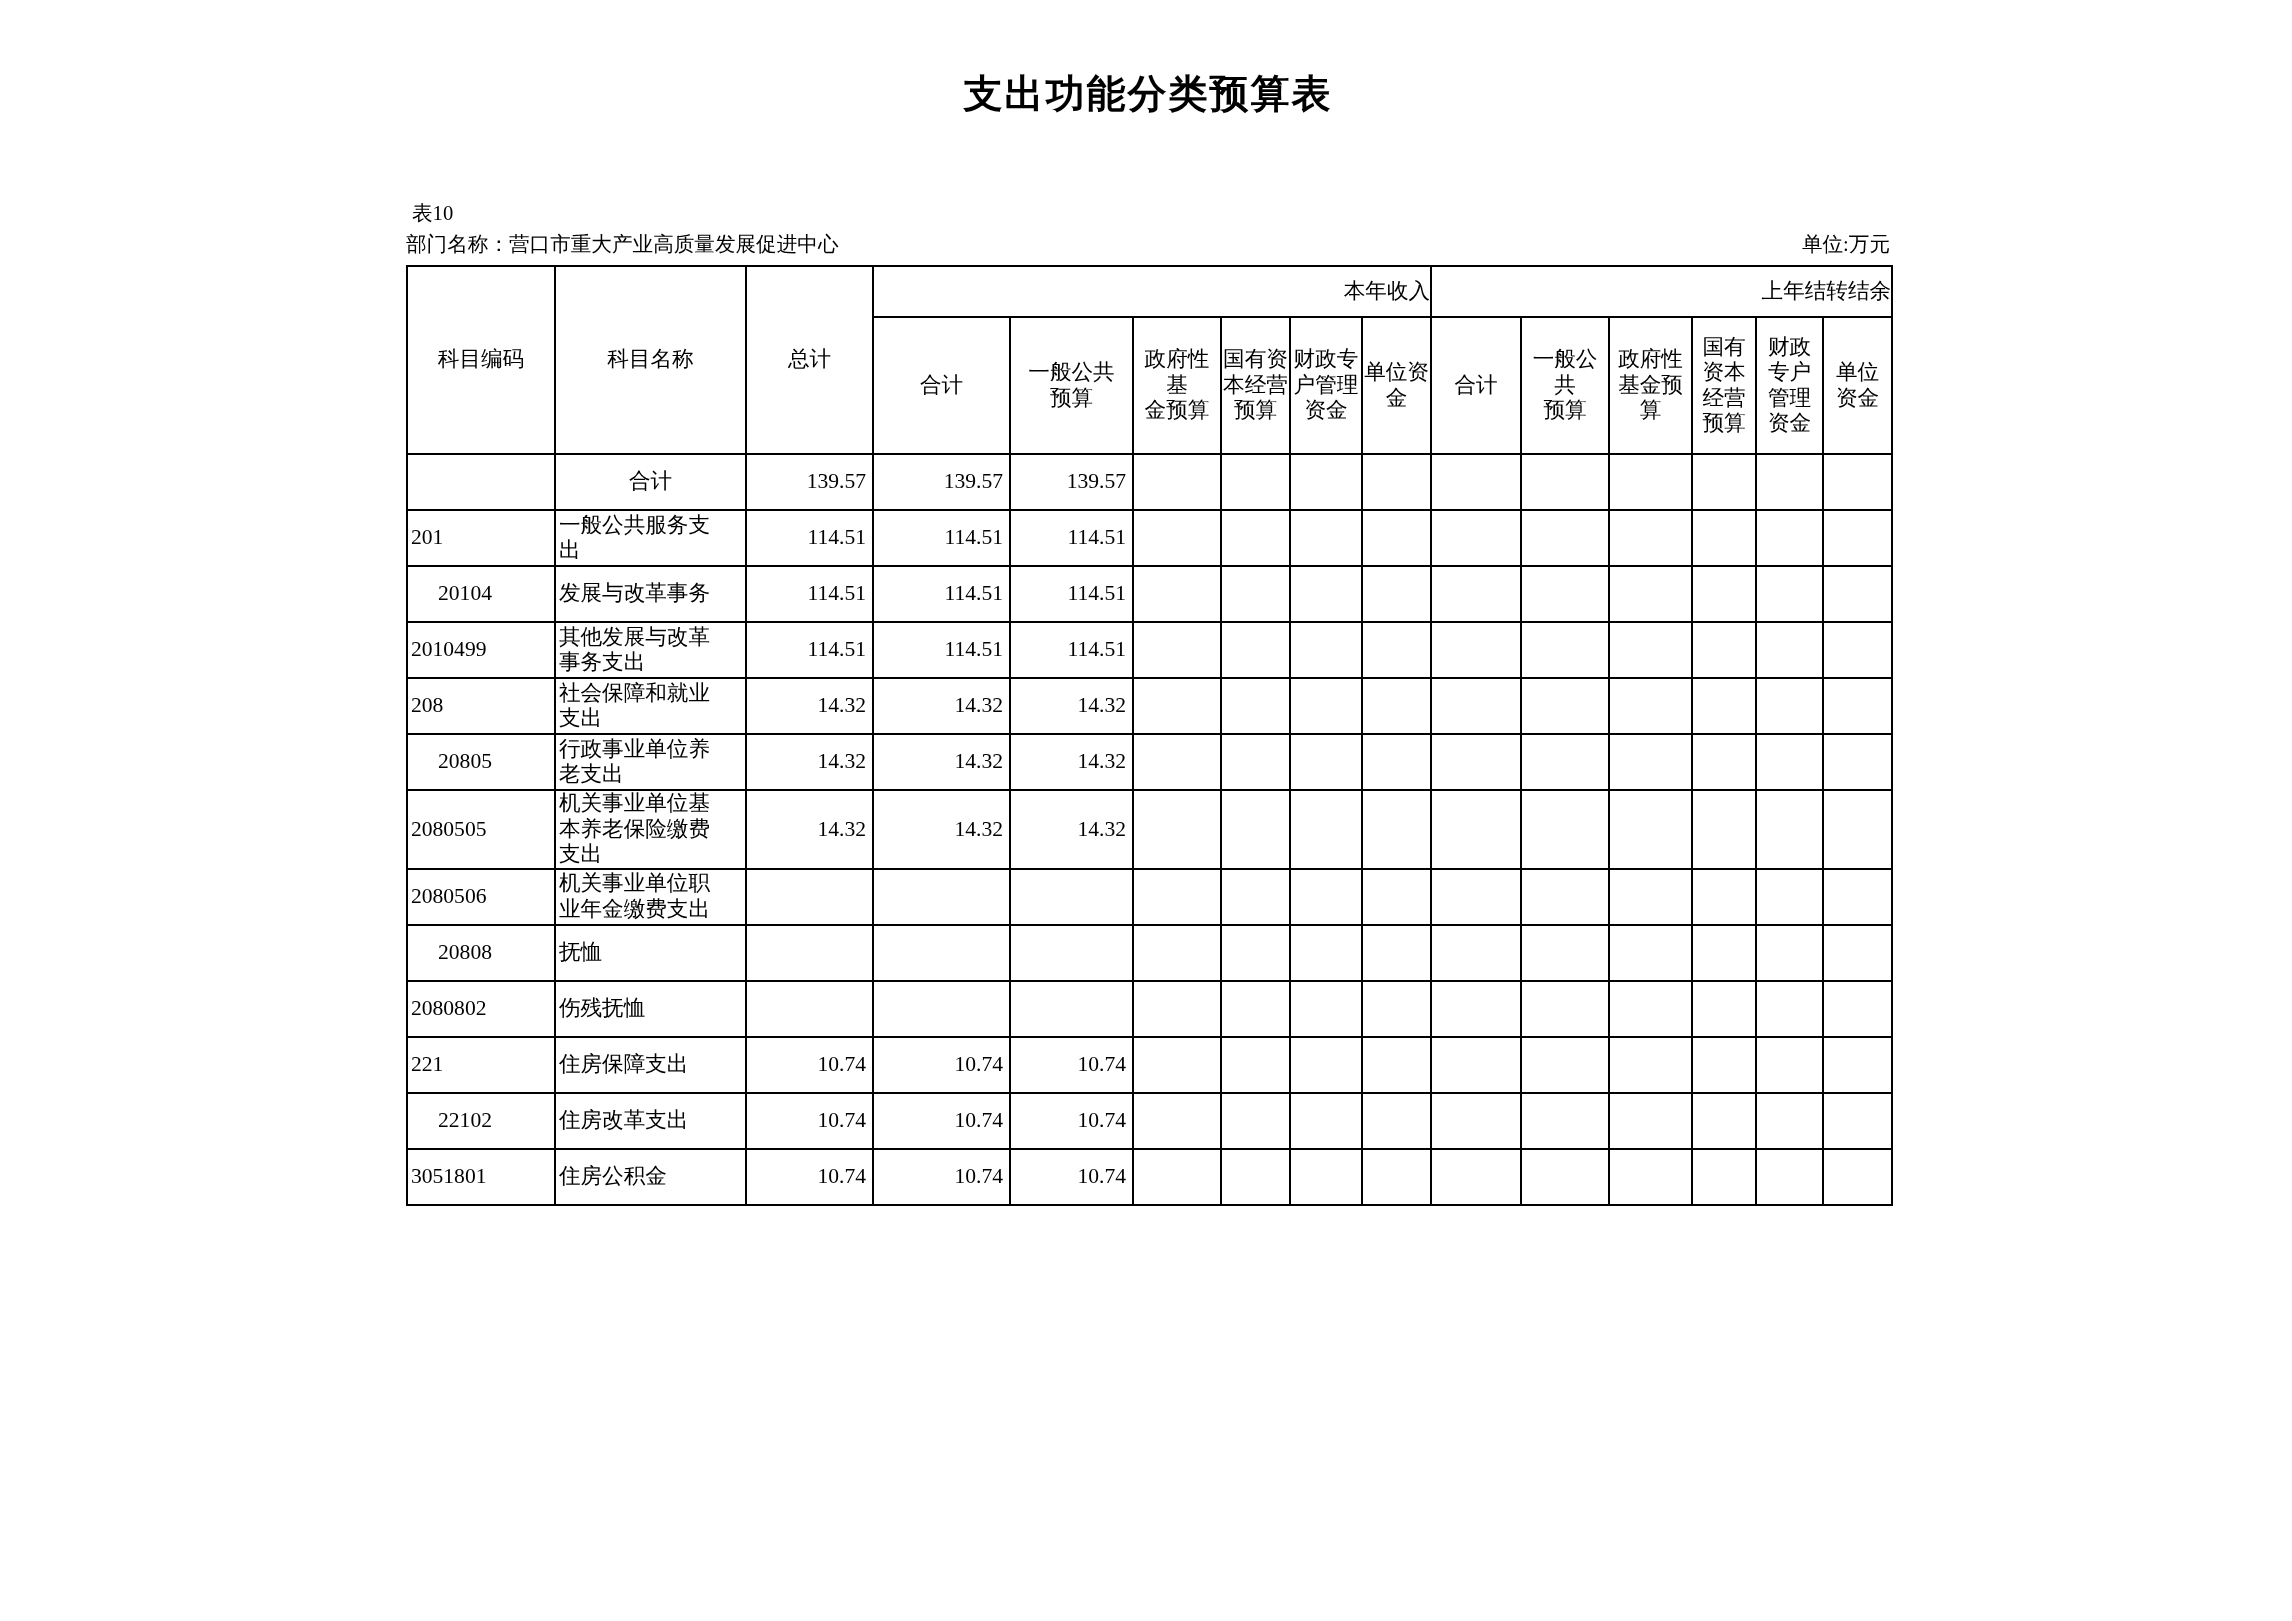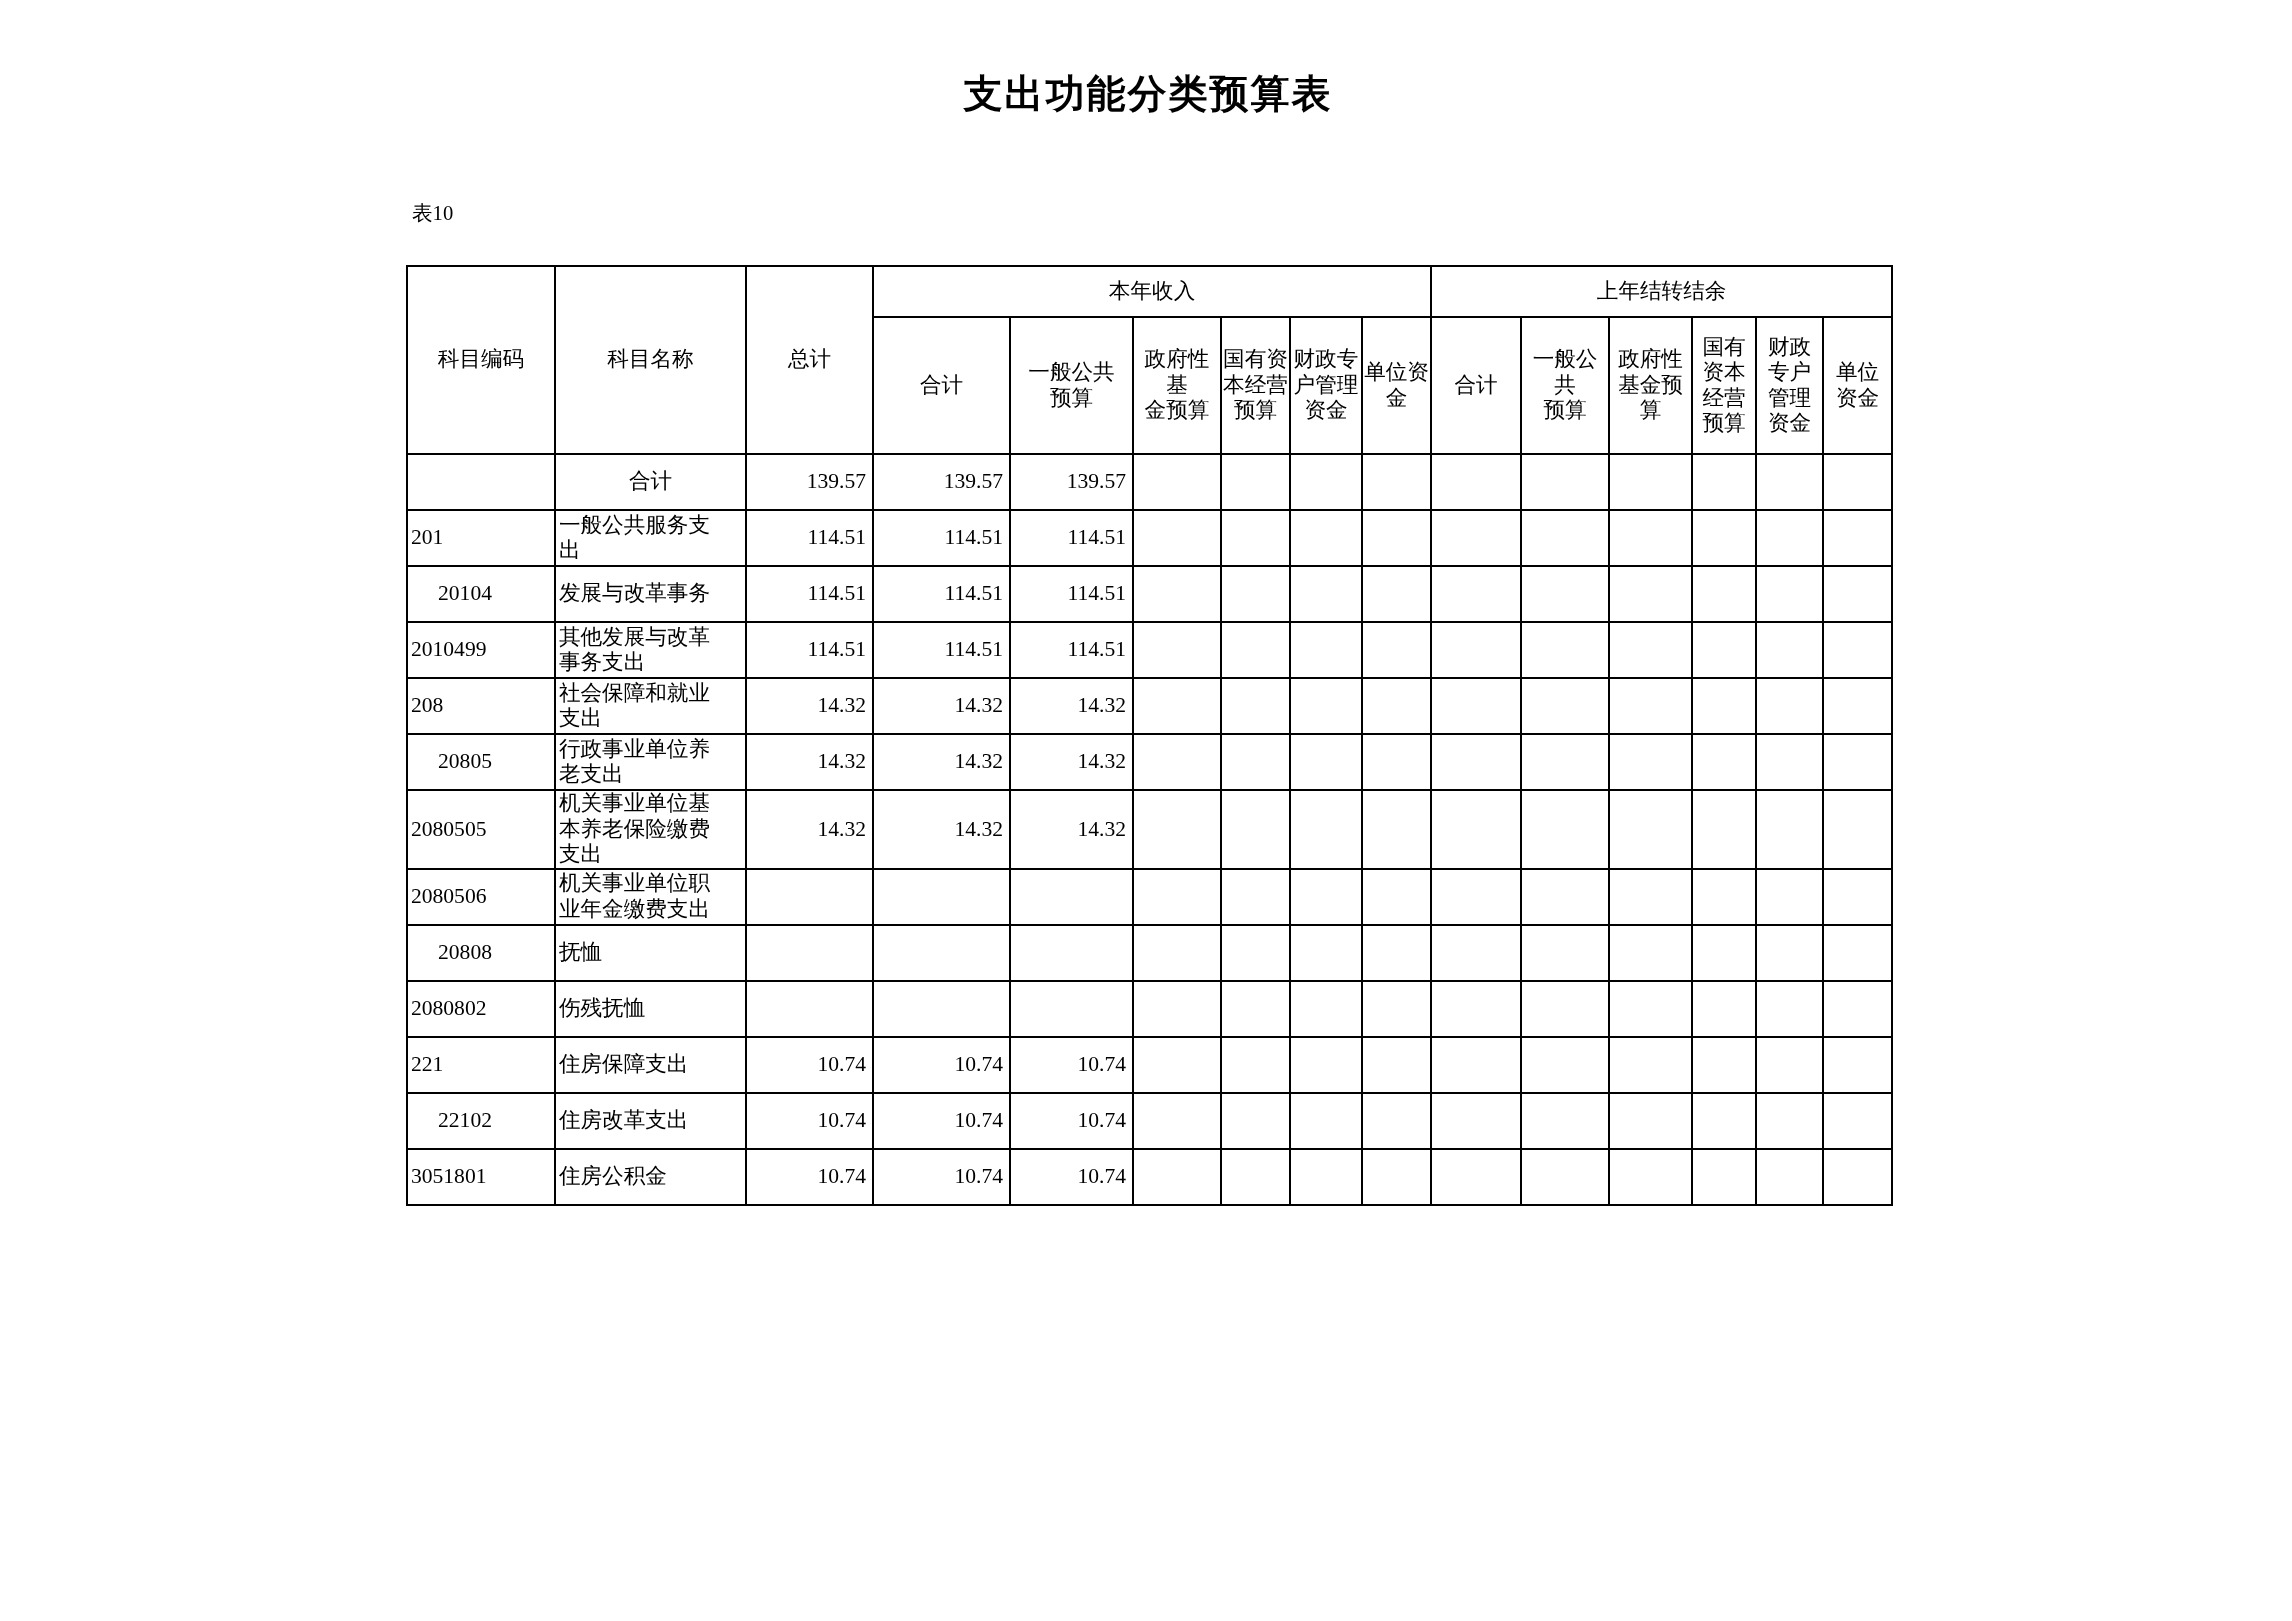--- a/index.html
+++ b/index.html
@@ -61,21 +61,21 @@
     overflow: hidden;
   }
   tr.group-row { height: 51px; }
   tr.sub-row { height: 137px; }
   tr.data-row { height: 56px; }
   th.corner {
     text-align: center;
     vertical-align: middle;
   }
   th.group-head {
-    text-align: center;
+    text-align: right;
     vertical-align: middle;
   }
   th.sub-head {
     text-align: center;
     vertical-align: middle;
     white-space: pre-line;
     padding: 0 1px;
   }
   td.code-cell {
     text-align: left;
@@ -100,20 +100,24 @@
 </style>
 </head>
 <body>
 
 <div class="page">
 
   <div class="page-title">支出功能分类预算表</div>
 
   <div class="table-no">表10</div>
 
+  <div class="meta-row">
+    <span>部门名称：营口市重大产业高质量发展促进中心</span>
+    <span>单位:万元</span>
+  </div>
 
   <table class="budget">
     <colgroup>
       <col style="width:148px">
         <col style="width:191px">
         <col style="width:127px">
       <col style="width:137px">
         <col style="width:123px">
         <col style="width:88px">
       <col style="width:69px">

